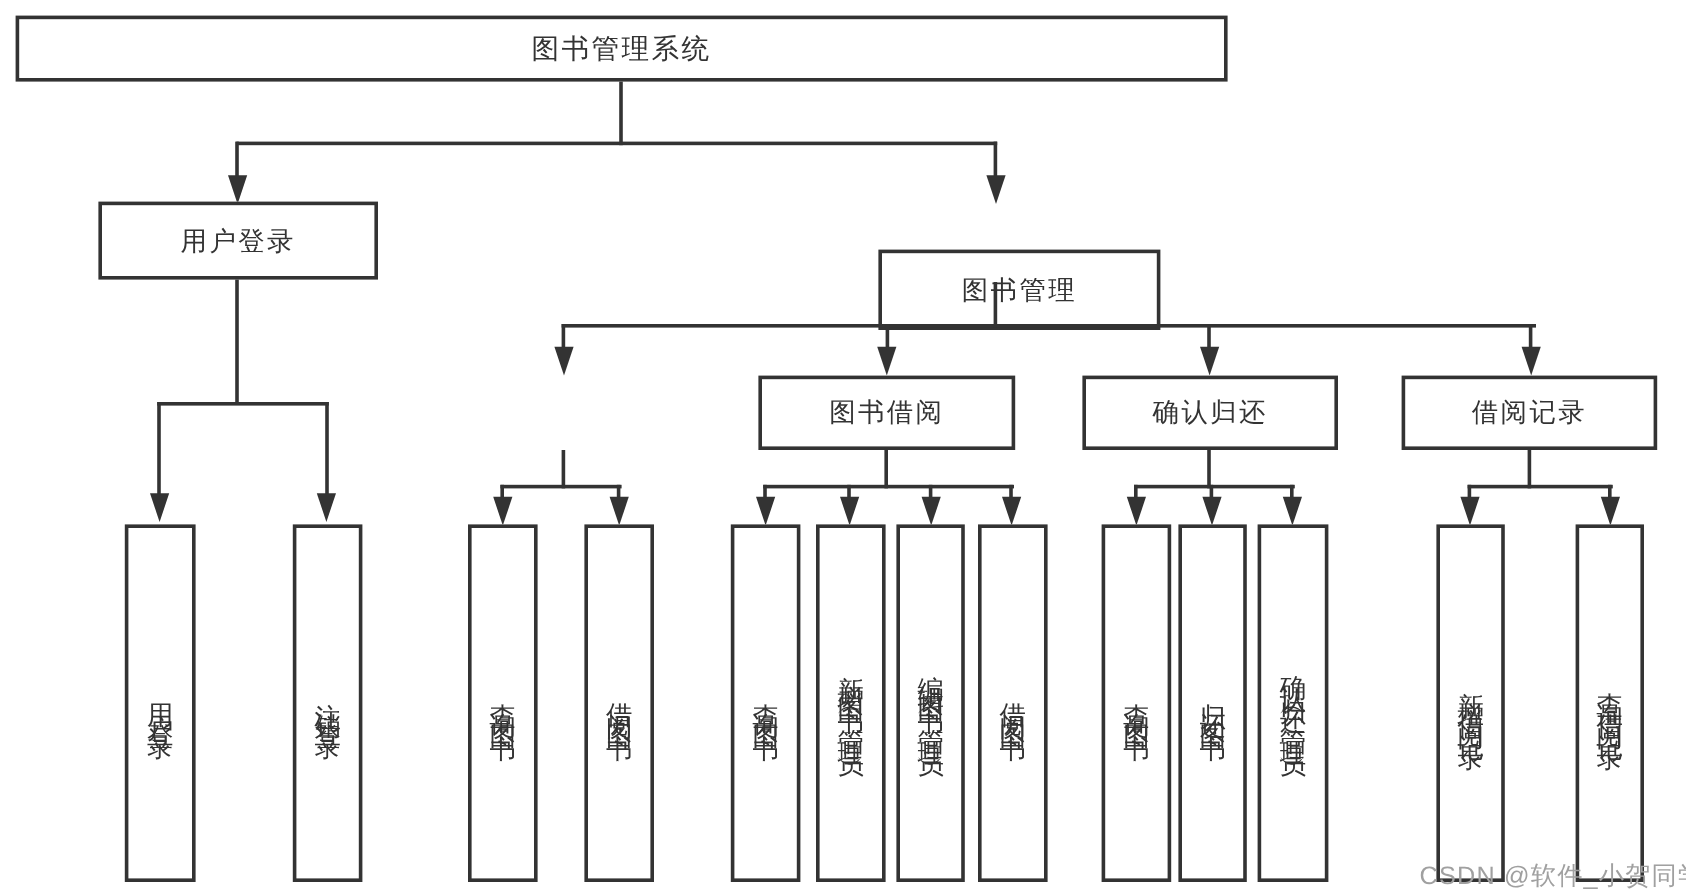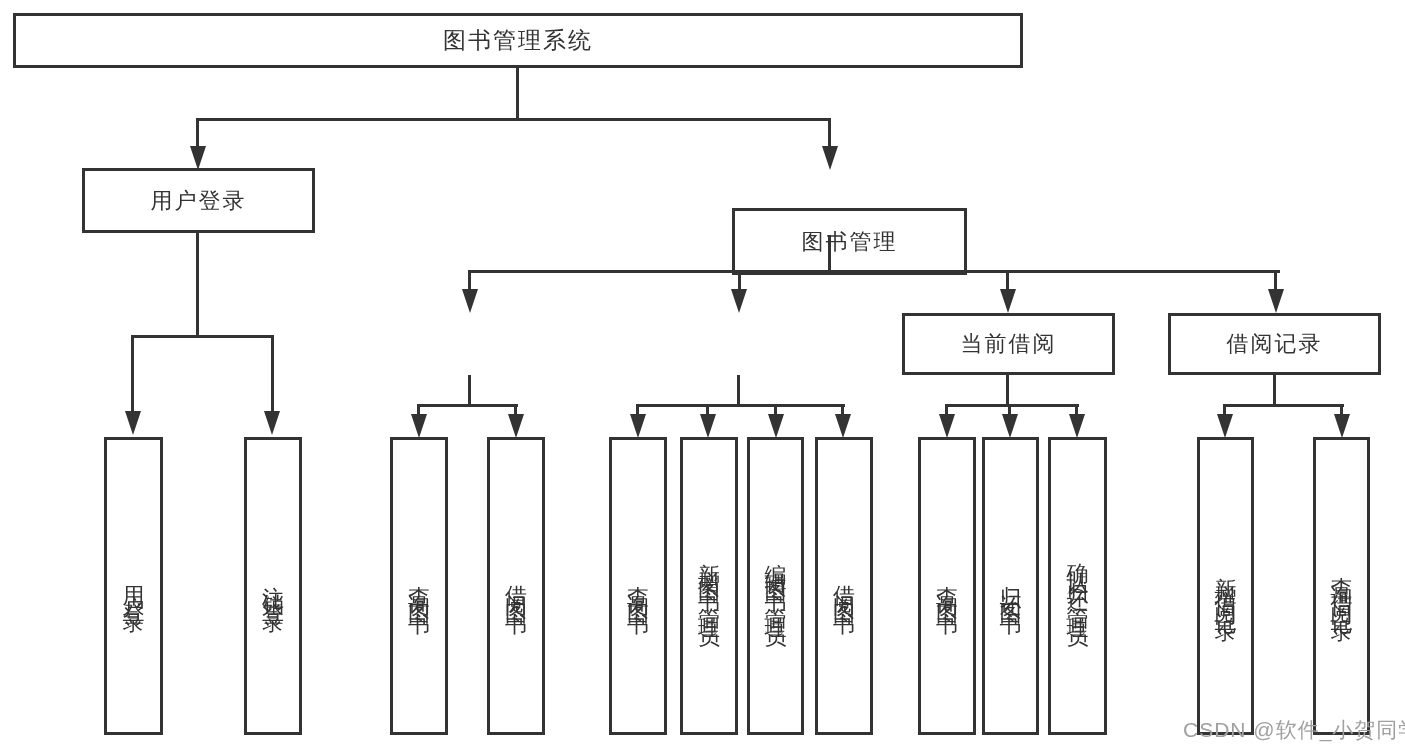--- a/index.html
+++ b/index.html
@@ -82,22 +82,25 @@
   <div class="line" style="left:468px;top:270px;width:812px;height:3px;"></div>
   <div class="line" style="left:468px;top:270px;width:3px;height:22px;"></div>
   <div class="tri" style="left:462px;top:289px;"></div>
   <div class="line" style="left:738px;top:270px;width:3px;height:22px;"></div>
   <div class="tri" style="left:731px;top:289px;"></div>
   <div class="line" style="left:1006px;top:270px;width:3px;height:22px;"></div>
   <div class="tri" style="left:1000px;top:289px;"></div>
   <div class="line" style="left:1274px;top:270px;width:3px;height:22px;"></div>
   <div class="tri" style="left:1268px;top:289px;"></div>
 
+  <div class="hbox" style="left:632px;top:313px;width:214px;height:62px;">
+    <span>图书借阅</span>
+  </div>
   <div class="hbox" style="left:902px;top:313px;width:213px;height:62px;">
-    <span>当前借阅</span>
+    <span>确认归还</span>
   </div>
   <div class="hbox" style="left:1168px;top:313px;width:213px;height:62px;">
     <span>借阅记录</span>
   </div>
 
   <div class="line" style="left:196px;top:233px;width:3px;height:104px;"></div>
   <div class="line" style="left:131px;top:335px;width:143px;height:3px;"></div>
   <div class="line" style="left:131px;top:335px;width:3px;height:78px;"></div>
   <div class="tri" style="left:125px;top:411px;"></div>
   <div class="line" style="left:271px;top:335px;width:3px;height:78px;"></div>

